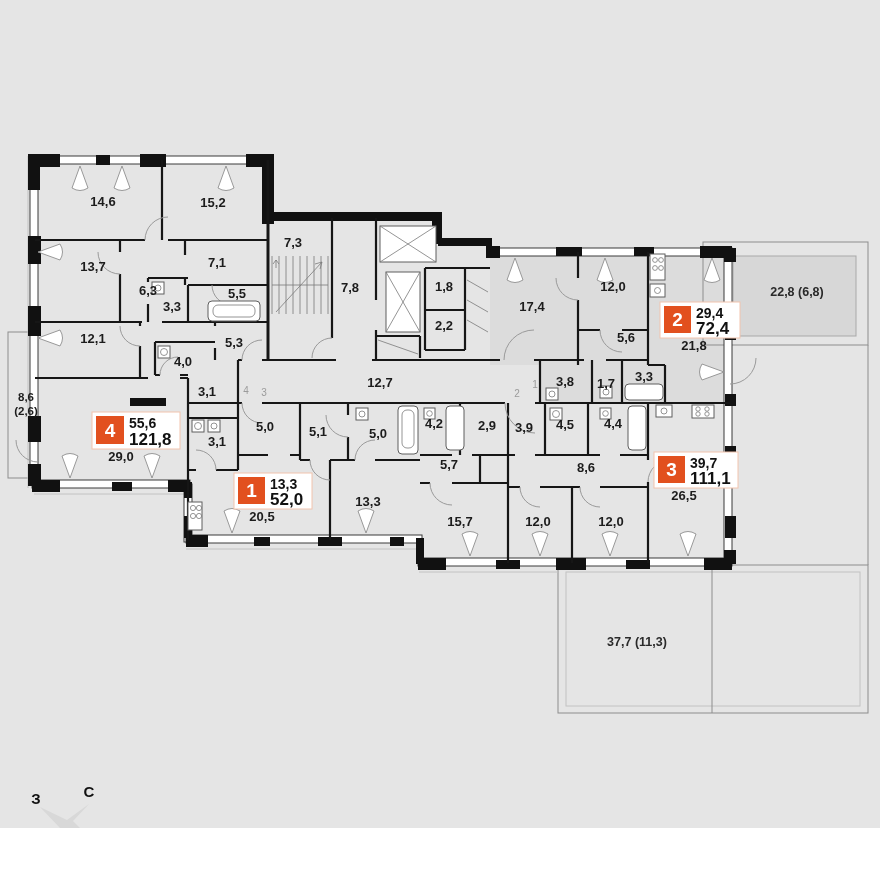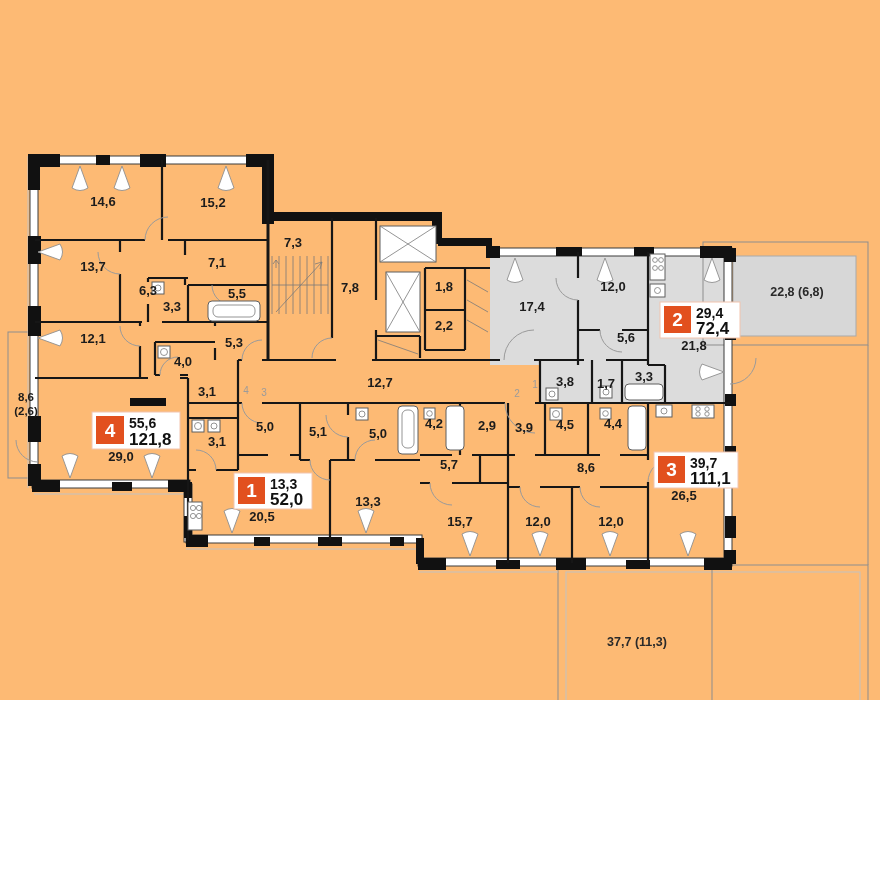--- a/index.html
+++ b/index.html
@@ -1,16 +1,16 @@
 <!DOCTYPE html>
 <html><head>
 <meta charset="utf-8">
 <style>
   html,body{margin:0;padding:0;background:#fff;}
-  .stage{position:relative;width:880px;height:700px;background:#fdba74;overflow:hidden;}
+  .stage{position:relative;width:880px;height:828px;background:#e5e5e5;overflow:hidden;}
   svg{display:block;}
   .wall2{stroke:#161616;stroke-width:2.2;fill:none;}
   .wall3{stroke:#161616;stroke-width:3;fill:none;}
   .thin{stroke:#8d8d8d;stroke-width:1;fill:none;}
   .faint{stroke:#c2c2c2;stroke-width:1;fill:none;}
   .winband{fill:#ffffff;stroke:#3a3a3a;stroke-width:1;}
   .pier{fill:#111111;stroke:none;}
   .arc{stroke:#9a9a9a;stroke-width:1;fill:none;}
   .fan{stroke:#8f8f8f;stroke-width:0.9;fill:#ffffff;}
   .fix{stroke:#5f5f5f;stroke-width:1;fill:#ffffff;}

